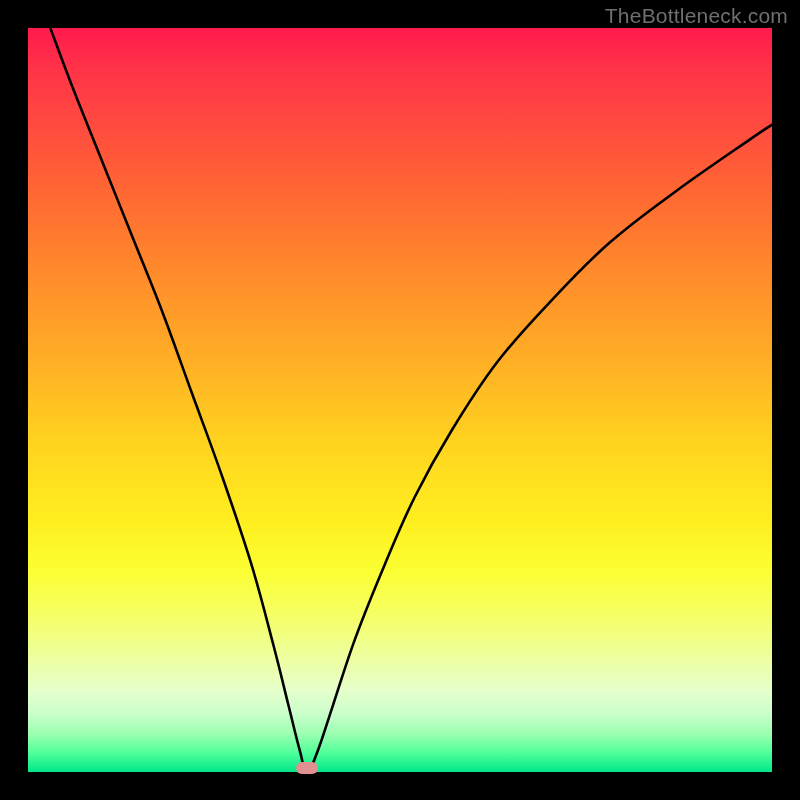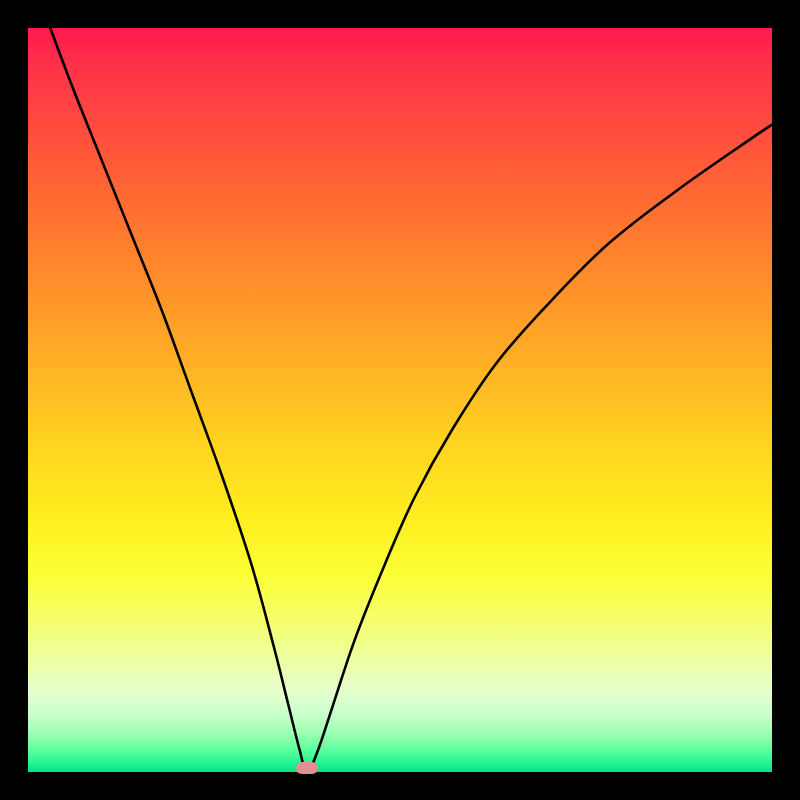--- a/index.html
+++ b/index.html
@@ -74,13 +74,14 @@
 </head>
 <body>
 
 <div class="frame">
   <div class="plot-area">
     <svg class="curve-svg" viewBox="0 0 744 744" preserveAspectRatio="none">
       <path id="curve-path" fill="none" stroke="#000" stroke-width="2.6" stroke-linecap="round" stroke-linejoin="round" d="M 22.32 0.00 C 26.41 10.91, 35.09 34.97, 44.64 59.52 C 54.19 84.07, 63.49 106.64, 74.40 133.92 C 85.31 161.20, 93.25 181.04, 104.16 208.32 C 115.07 235.60, 123.01 254.08, 133.92 282.72 C 144.83 311.36, 152.77 334.55, 163.68 364.56 C 174.59 394.57, 182.53 415.03, 193.44 446.40 C 204.35 477.77, 213.65 504.31, 223.20 535.68 C 232.75 567.05, 238.70 591.60, 245.52 617.52 C 252.34 643.44, 255.63 657.94, 260.40 677.04 C 265.17 696.14, 268.15 709.40, 271.56 721.68 C 274.97 733.96, 275.59 744.00, 279.00 744.00 C 282.41 744.00, 285.39 733.96, 290.16 721.68 C 294.93 709.40, 298.22 697.50, 305.04 677.04 C 311.86 656.58, 317.81 636.00, 327.36 610.08 C 336.91 584.16, 346.21 561.60, 357.12 535.68 C 368.03 509.76, 374.60 493.27, 386.88 468.72 C 399.16 444.17, 409.08 426.31, 424.08 401.76 C 439.08 377.21, 450.99 357.99, 468.72 334.80 C 486.45 311.61, 500.34 297.10, 520.80 275.28 C 541.26 253.46, 557.13 236.22, 580.32 215.76 C 603.51 195.30, 621.36 182.78, 647.28 163.68 C 673.20 144.58, 703.95 123.88, 721.68 111.60 C 739.41 99.32, 739.91 99.45, 744.00 96.72"></path>
     </svg>
     <div id="marker" class="marker" style="left: 279px; top: 740.28px; background: rgb(224, 144, 144);"></div>
   </div>
+  <div class="watermark">TheBottleneck.com</div>
 </div>
 
 </body></html>

